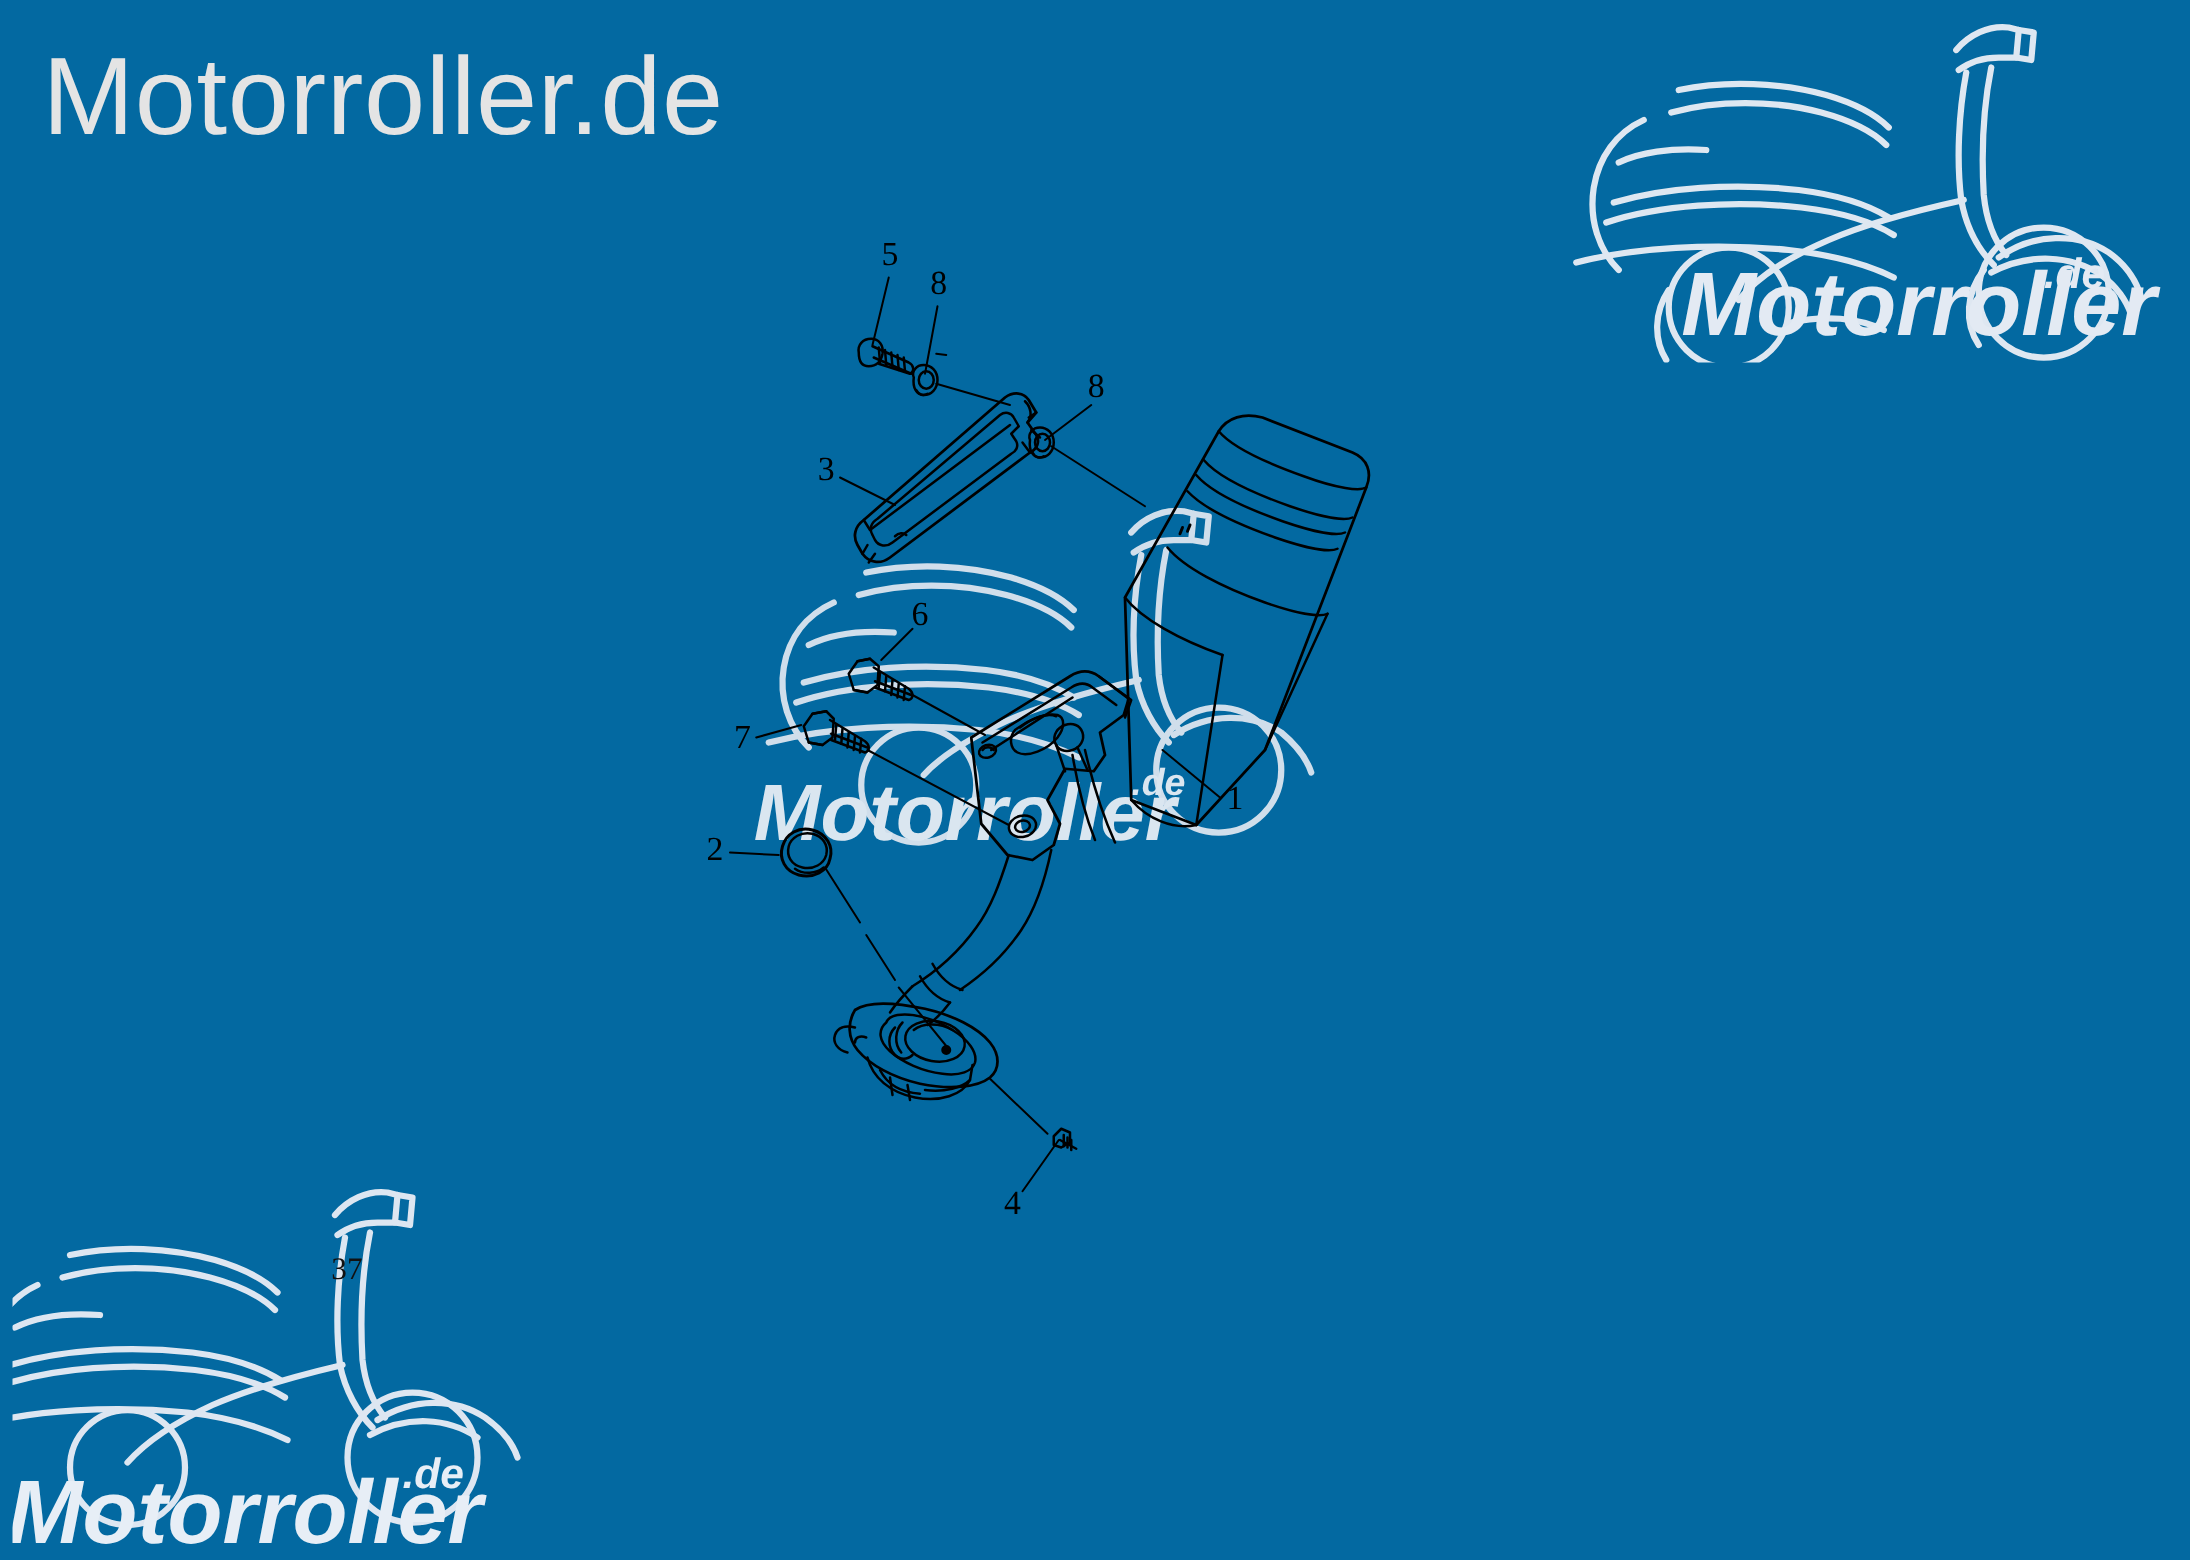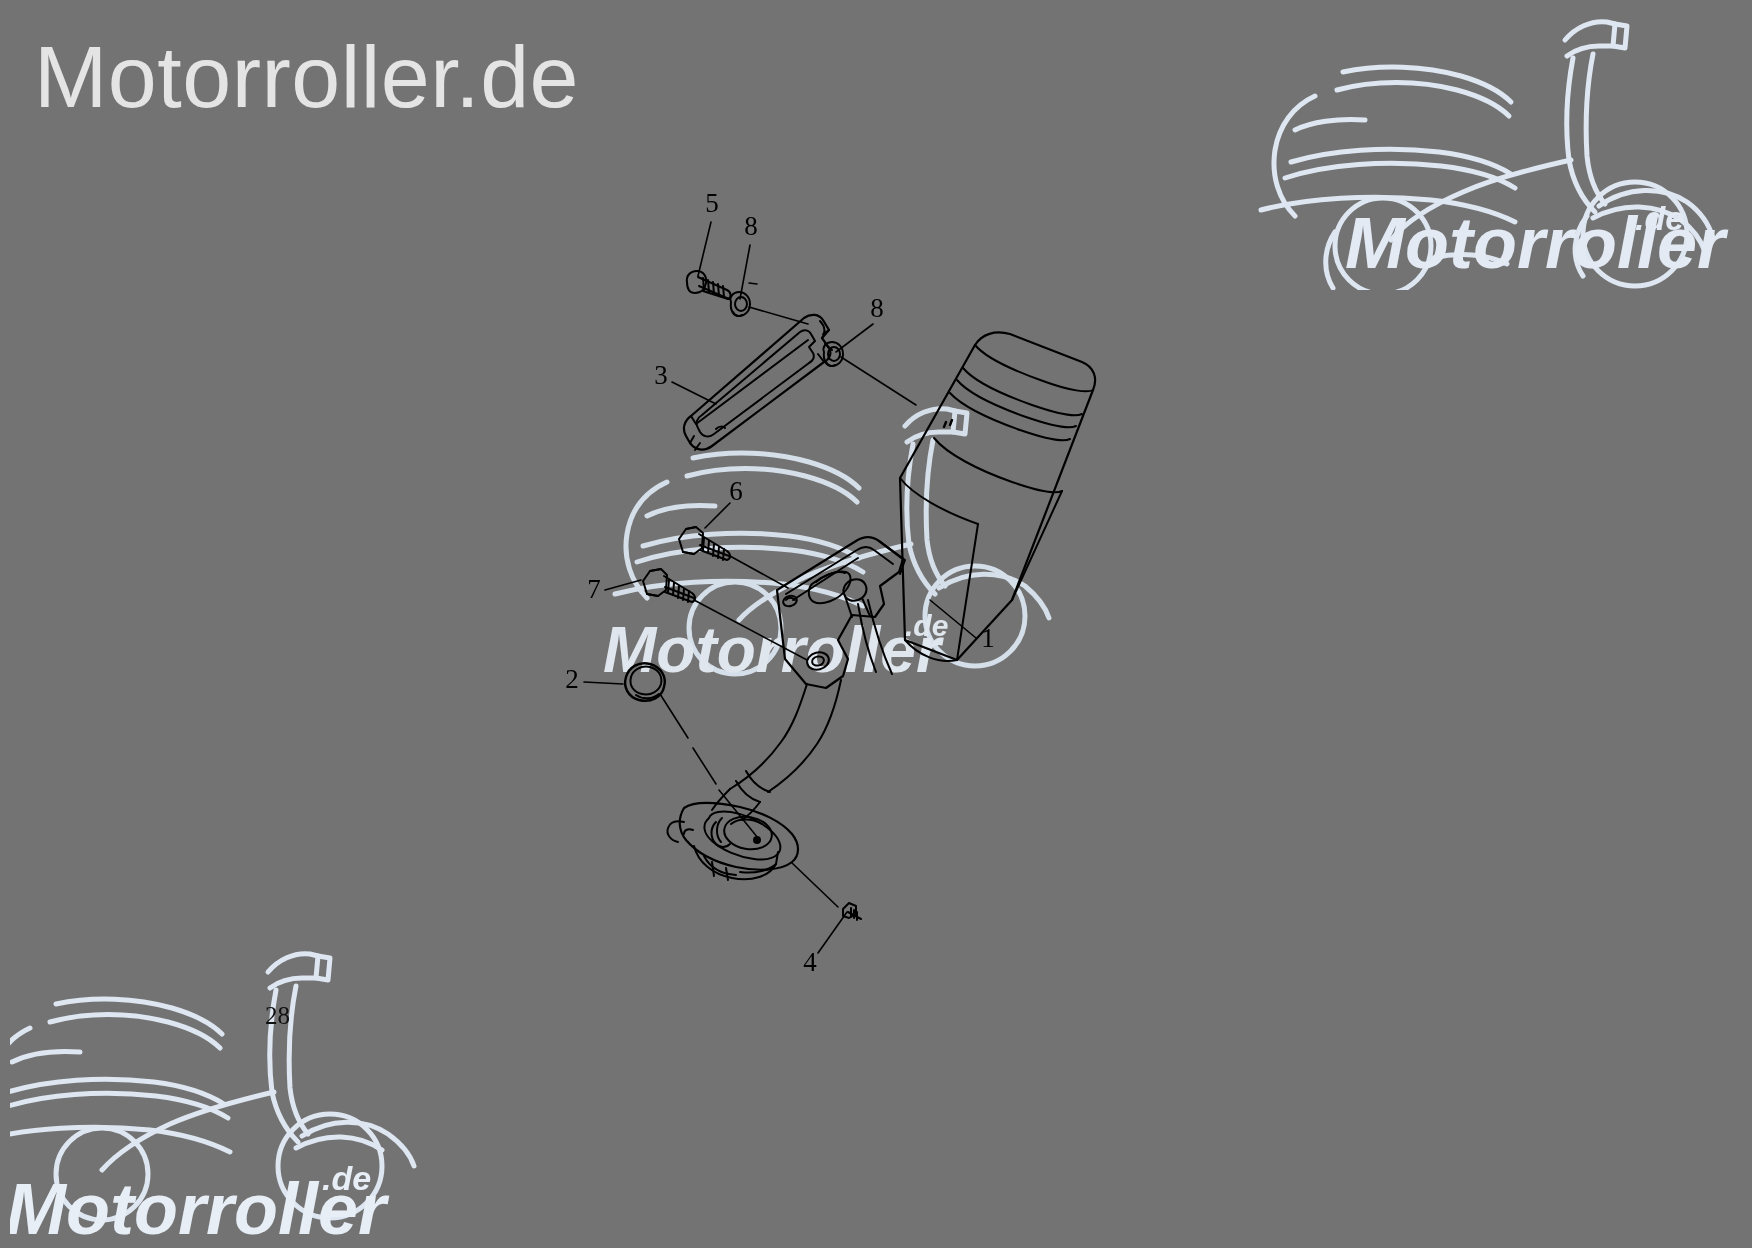--- a/index.html
+++ b/index.html
@@ -8,21 +8,21 @@
     padding: 0;
     background: #ffffff;
   }
   body {
     font-family: "Liberation Serif", "DejaVu Serif", serif;
   }
   #page {
     position: relative;
     width: 1752px;
     height: 1248px;
-    background: #737373;
+    background: #0369a1;
     overflow: hidden;
   }
 
   
   .wm-text-top {
     position: absolute;
     left: 34px;
     top: 26px;
     font-family: "Liberation Sans", "DejaVu Sans", sans-serif;
     font-size: 88px;
@@ -157,21 +157,21 @@
         <path d="M-28,288 C18,276 80,272 140,278 C174,282 200,290 220,300"></path>
         <circle cx="92" cy="322" r="46"></circle>
       </g>
       <g fill="#e7eef6" font-family="Liberation Sans, DejaVu Sans, sans-serif" font-style="italic" font-weight="bold">
         <text x="-4" y="382" font-size="72">Motorroller</text>
         <text x="312" y="338" font-size="34">.de</text>
       </g>
     </svg>
   </div>
 
-  <span class="page-num">28</span>
+  <span class="page-num">37</span>
 
   <div id="diagram">
   <svg width="1752" height="1248" viewBox="0 0 1752 1248" xmlns="http://www.w3.org/2000/svg">
     <g fill="none" stroke="#000000" stroke-width="2" stroke-linecap="round" stroke-linejoin="round">
 
       <g>
 
         <path d="M900,478 L975,345 C982,334 995,330 1010,334 L1082,362 C1094,367 1098,378 1093,390
                  L1012,600 L957,660 L905,640 Z" stroke-width="2.2"></path>
 

